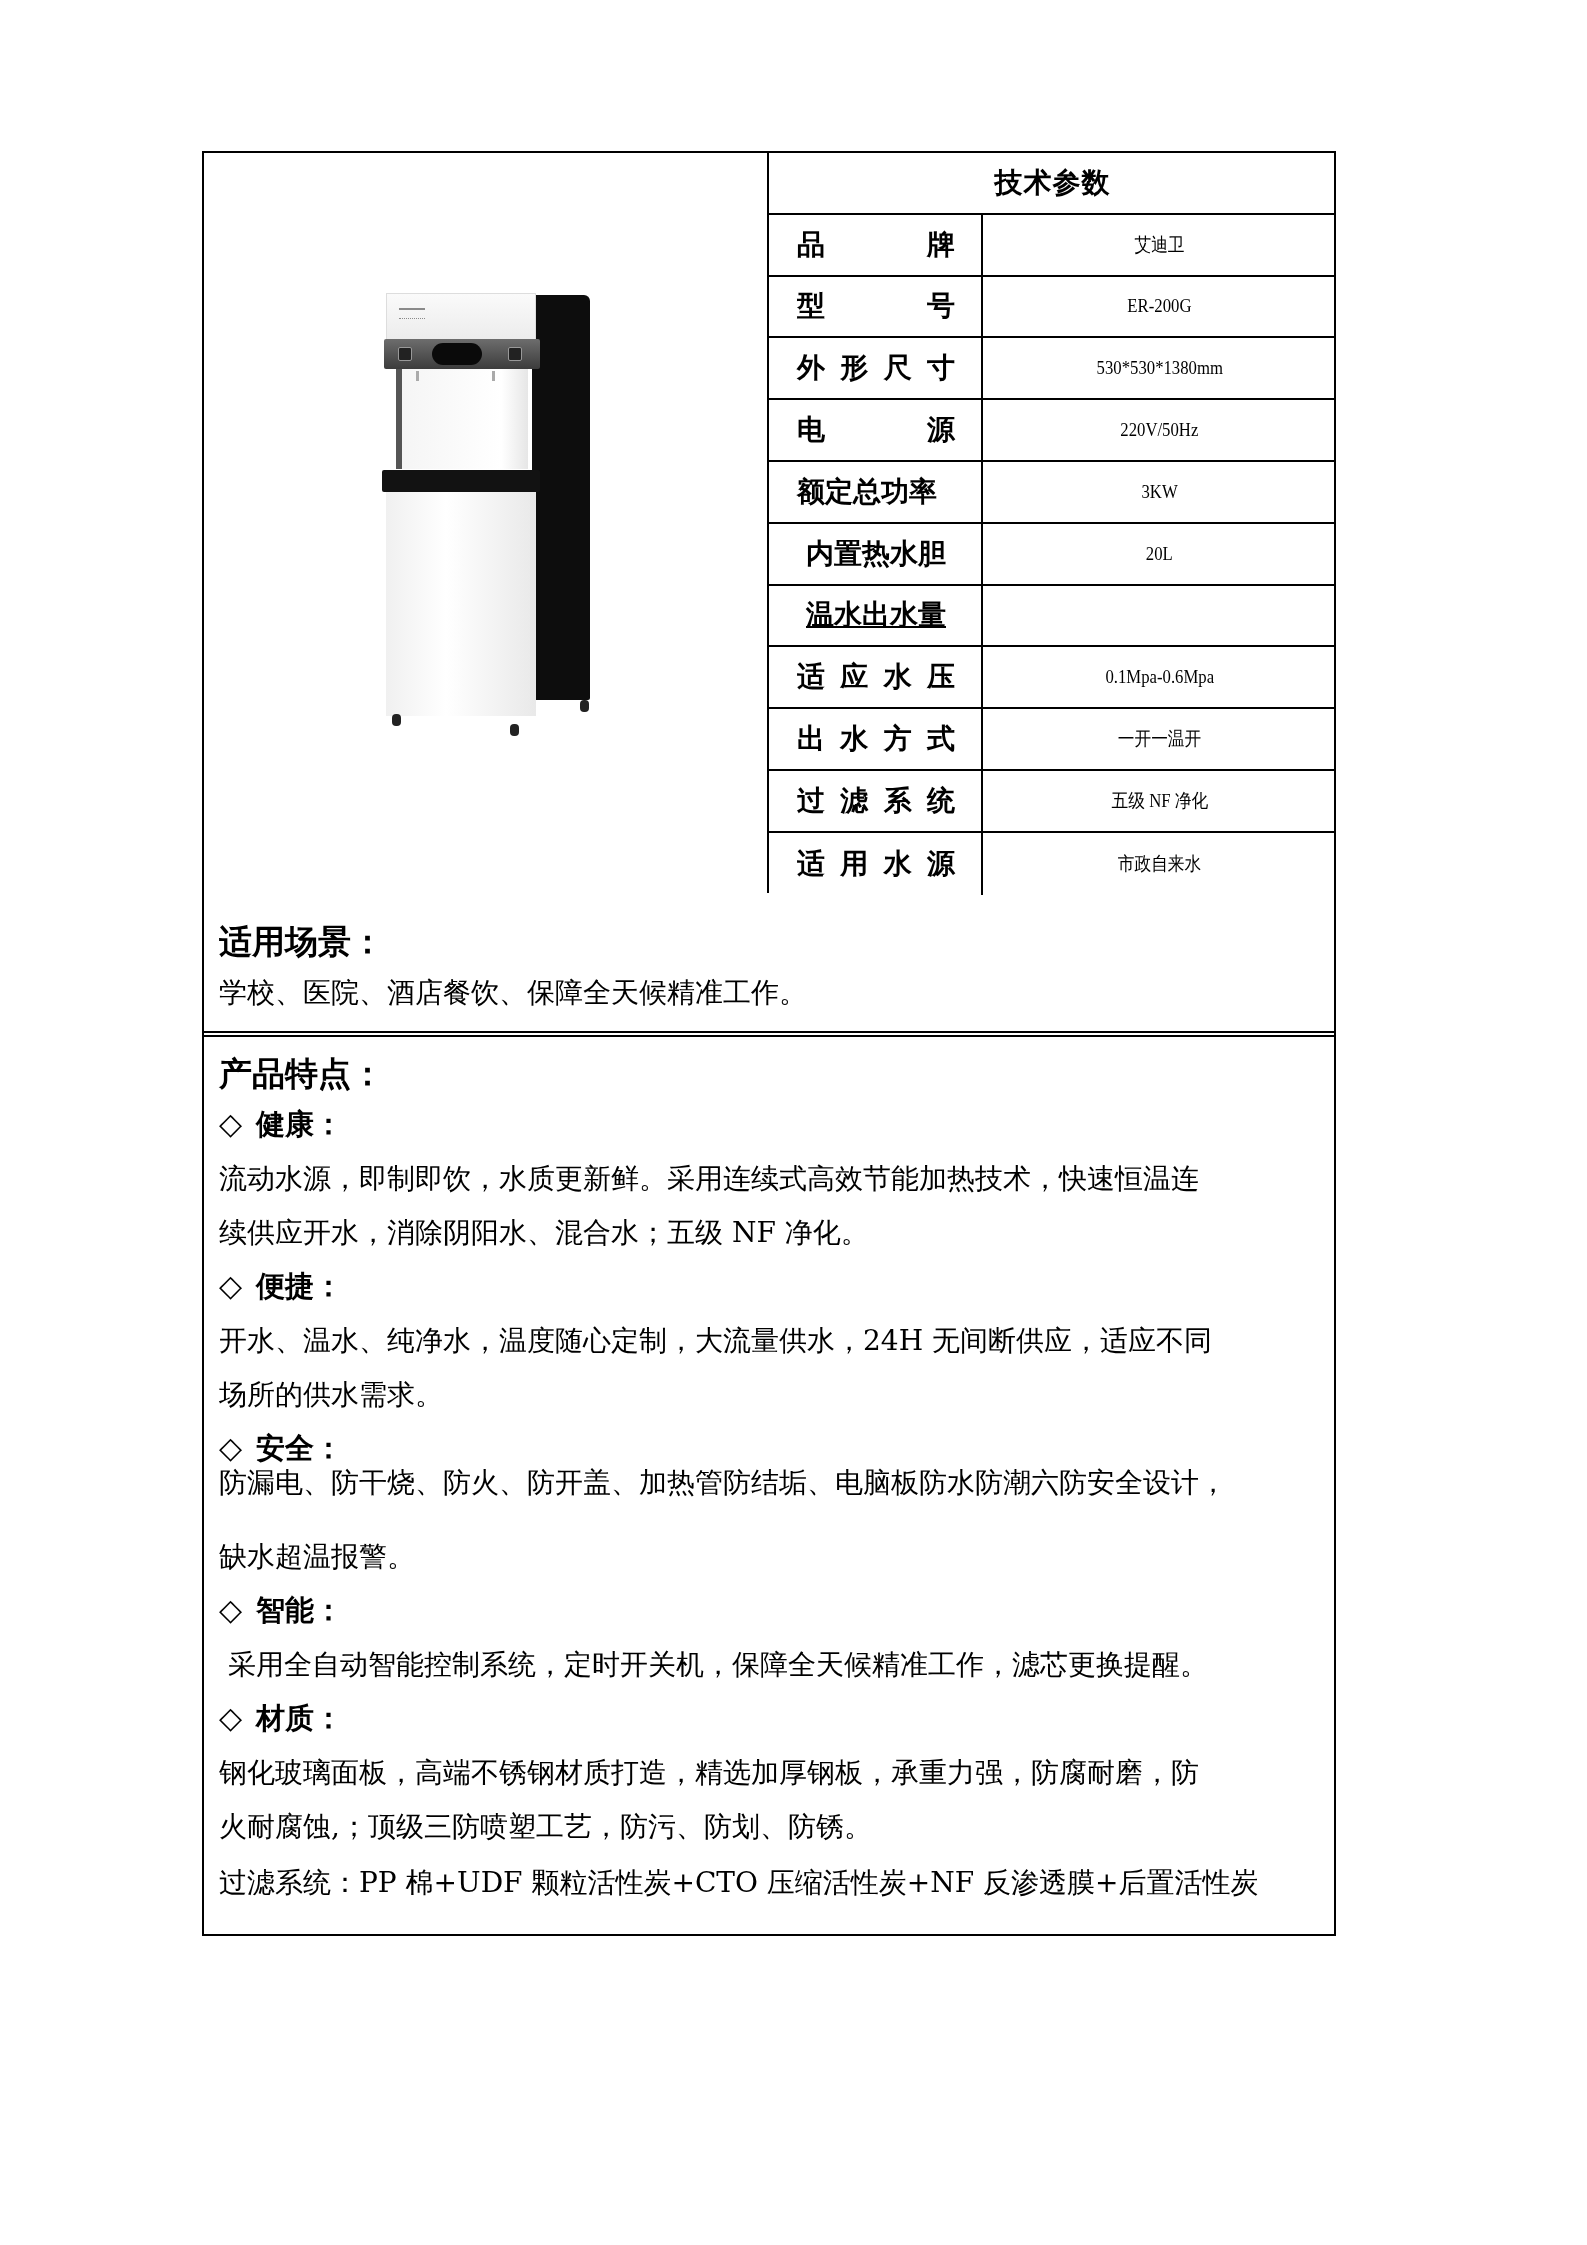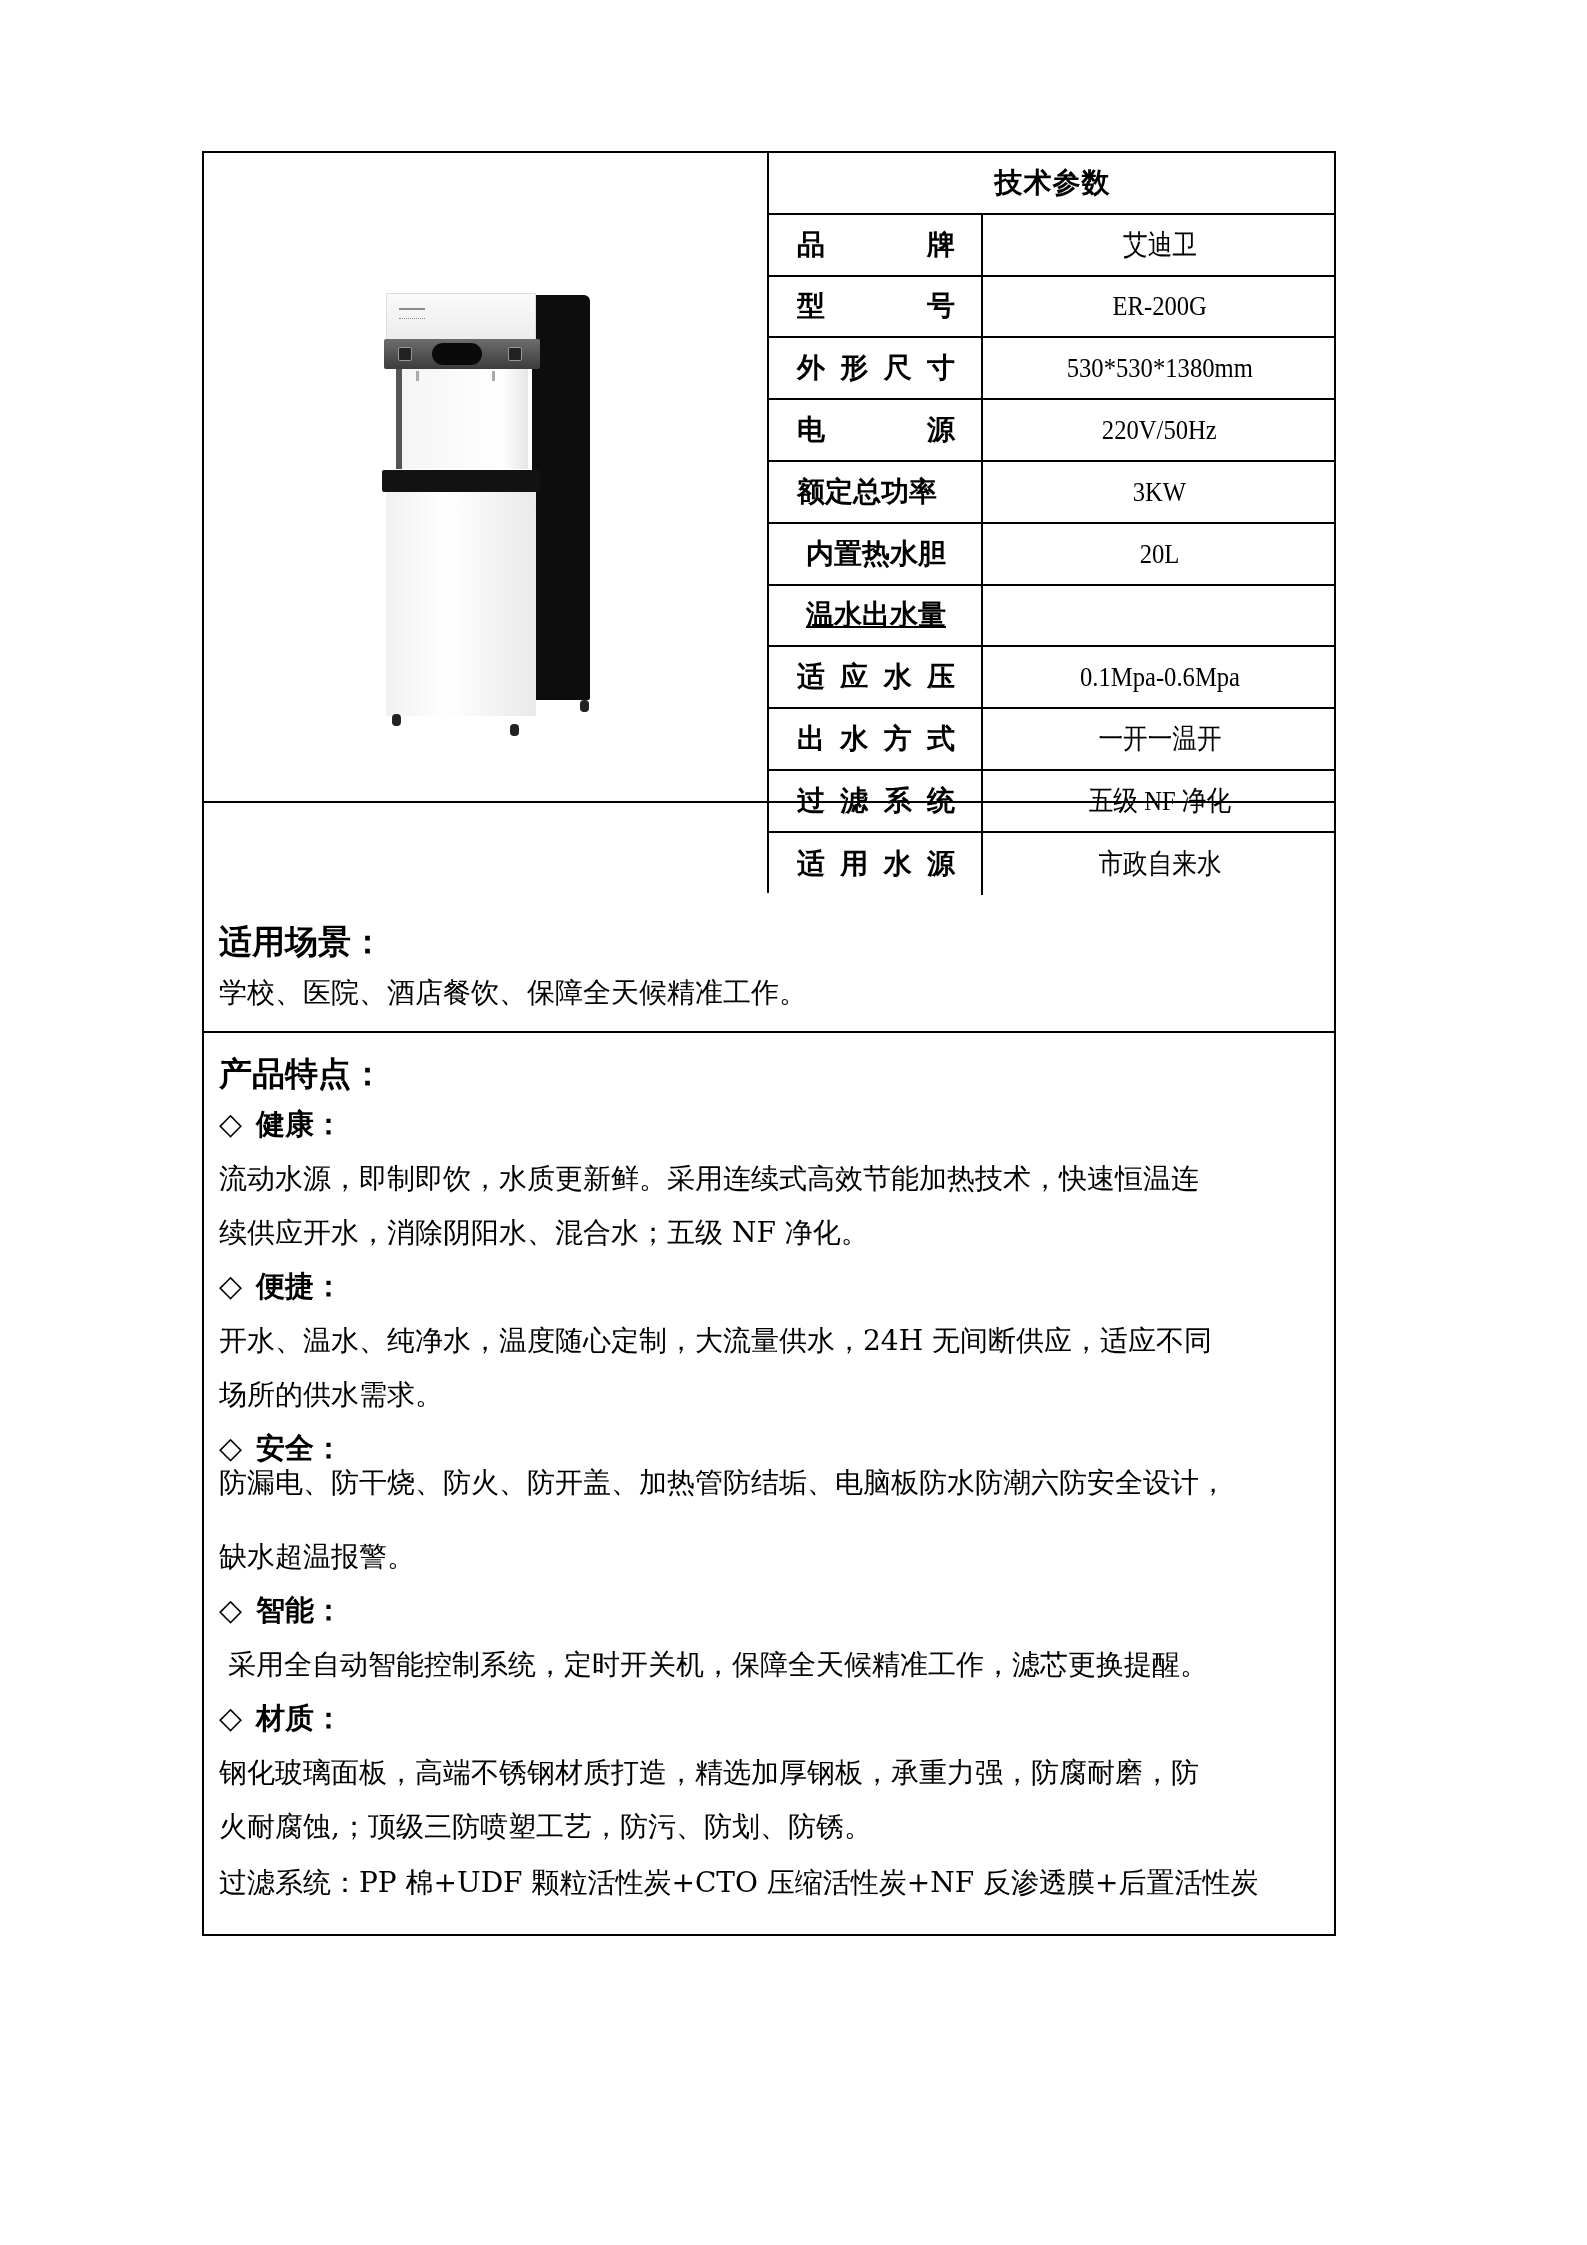--- a/index.html
+++ b/index.html
@@ -7,21 +7,21 @@
       width: 1587px; height: 2245px; position: relative; overflow: hidden;
       font-family: "DejaVu Serif", "Liberation Serif", serif;
       color: #000000;
     }
     .sheet {
       position: absolute; left: 202px; top: 151px;
       width: 1134px; height: 1785px;
       border: 2px solid #000; box-sizing: border-box;
     }
     .top {
-      position: absolute; left: 0; top: 0; width: 100%; height: 650px;
+      position: absolute; left: 0; top: 0; width: 100%; height: 884px;
       border-bottom: 2px solid #000; box-sizing: border-box;
     }
     .img-cell {
       position: absolute; left: 0; top: 0; width: 565px; height: 740px;
       border-right: 2px solid #000; box-sizing: border-box;
     }
     .spec-table {
       position: absolute; left: 565px; top: 0; width: 567px; height: 740px;
     }
     .spec-row {
@@ -34,21 +34,21 @@
       width: 100%; display: flex; align-items: center; justify-content: center;
       font-weight: bold; font-size: 28px; letter-spacing: 1px;
     }
     .spec-label {
       width: 214px; box-sizing: border-box; border-right: 2px solid #000;
       display: flex; align-items: center; justify-content: space-between;
       padding: 0 26px 0 28px; font-weight: bold; font-size: 28px;
     }
     .spec-value {
       flex: 1; display: flex; align-items: center; justify-content: center;
-      font-size: 28px; font-family: "Liberation Serif", "DejaVu Serif", serif;
+      font-size: 19px; font-family: "Liberation Serif", "DejaVu Serif", serif;
     }
     .spec-value span { transform: scaleX(0.88); display: inline-block; }
 
     .scene {
       position: absolute; left: 0; top: 742px; width: 100%; height: 138px;
       border-bottom: 2px solid #000; box-sizing: border-box;
       padding: 0 0 0 15px;
     }
     .sec-title {
       font-size: 33px; font-weight: bold; line-height: 1;

